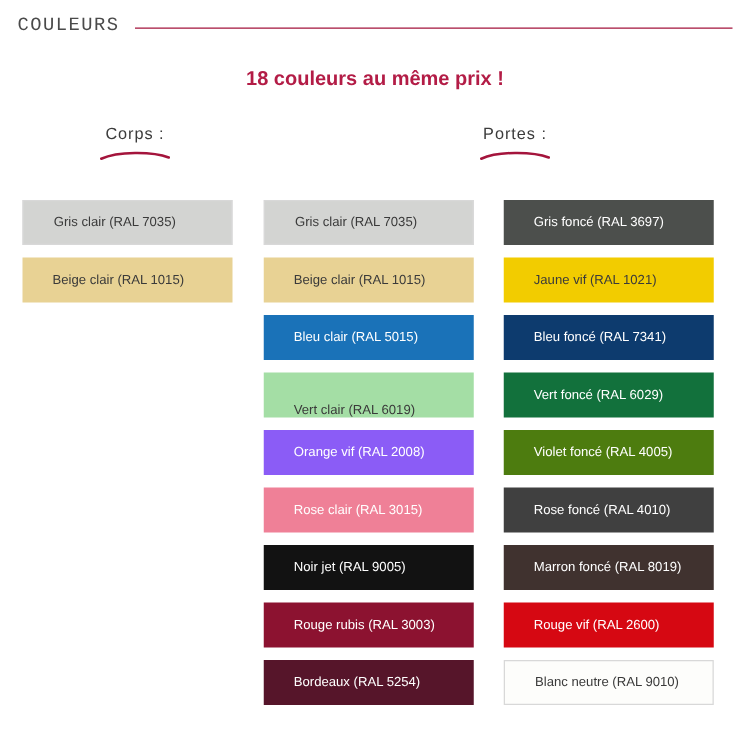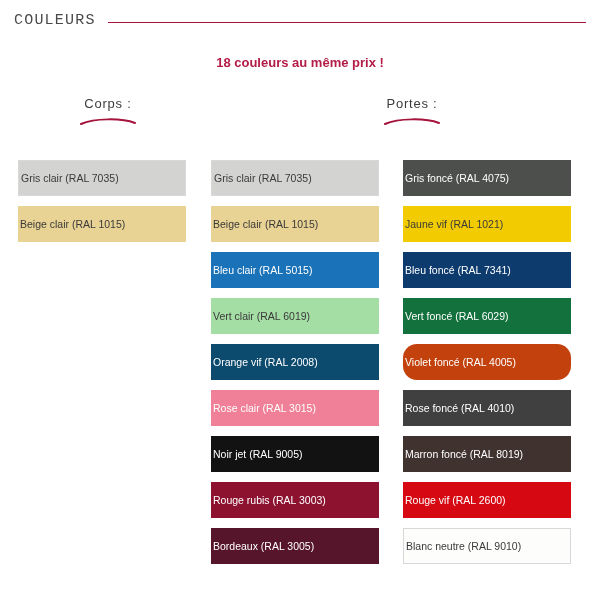--- a/index.html
+++ b/index.html
@@ -39,21 +39,21 @@
     flex: 1 1 auto;
     height: 1px;
     background: #a4143c;
     margin-left: 12px;
     margin-top: 3px;
   }
 
   
   .subtitle {
     text-align: center;
-    font-size: 13px;
+    font-size: 16px;
     color: #b31c46;
     font-weight: bold;
     margin-top: 26px;
   }
 
   
   .col-heads {
     position: relative;
     height: 46px;
     margin-top: 26px;
@@ -88,21 +88,21 @@
     height: 46px;
   }
   .swatch {
     position: absolute;
     height: 36px;
     width: 168px;
     box-sizing: border-box;
     display: flex;
     align-items: center;
     font-size: 10.5px;
-    padding-left: 2px;
+    padding-left: 24px;
     white-space: nowrap;
   }
   .col1 { left: 18px; }
   .col2 { left: 211px; }
   .col3 { left: 403px; }
   .swatch.bordered {
     border: 1px solid #d8d8d8;
   }
 </style>
 </head>
@@ -134,21 +134,21 @@
 
   <div class="grid" id="swatch-grid">
       <div class="row">
         <div class="swatch col1 bordered" style="background: rgb(211, 212, 210); color: rgb(58, 58, 58);">
           <span>Gris clair (RAL 7035)</span>
         </div>
         <div class="swatch col2 bordered" style="background: rgb(211, 212, 210); color: rgb(58, 58, 58);">
           <span>Gris clair (RAL 7035)</span>
         </div>
         <div class="swatch col3" style="background: rgb(76, 79, 76); color: rgb(255, 255, 255);">
-          <span>Gris foncé (RAL 4075)</span>
+          <span>Gris foncé (RAL 3697)</span>
         </div>
       </div>
       <div class="row">
         <div class="swatch col1" style="background: rgb(232, 210, 148); color: rgb(58, 58, 58);">
           <span>Beige clair (RAL 1015)</span>
         </div>
         <div class="swatch col2" style="background: rgb(232, 210, 148); color: rgb(58, 58, 58);">
           <span>Beige clair (RAL 1015)</span>
         </div>
         <div class="swatch col3" style="background: rgb(242, 204, 0); color: rgb(58, 58, 58);">
@@ -157,32 +157,32 @@
       </div>
       <div class="row">
         <div class="swatch col2" style="background: rgb(26, 114, 184); color: rgb(255, 255, 255);">
           <span>Bleu clair (RAL 5015)</span>
         </div>
         <div class="swatch col3" style="background: rgb(13, 59, 110); color: rgb(255, 255, 255);">
           <span>Bleu foncé (RAL 7341)</span>
         </div>
       </div>
       <div class="row">
-        <div class="swatch col2" style="background: rgb(164, 222, 165); color: rgb(58, 58, 58);">
+        <div class="swatch col2" style="background: rgb(164, 222, 165); color: rgb(58, 58, 58); align-items: flex-end;">
           <span>Vert clair (RAL 6019)</span>
         </div>
         <div class="swatch col3" style="background: rgb(18, 113, 60); color: rgb(255, 255, 255);">
           <span>Vert foncé (RAL 6029)</span>
         </div>
       </div>
       <div class="row">
-        <div class="swatch col2" style="background: #0c4a6e; color: rgb(255, 255, 255);">
+        <div class="swatch col2" style="background: #8b5cf6; color: rgb(255, 255, 255);">
           <span>Orange vif (RAL 2008)</span>
         </div>
-        <div class="swatch col3" style="background: #c2410c; color: rgb(255, 255, 255); border-radius: 14px;">
+        <div class="swatch col3" style="background: #4d7c0f; color: rgb(255, 255, 255);">
           <span>Violet foncé (RAL 4005)</span>
         </div>
       </div>
       <div class="row">
         <div class="swatch col2" style="background: rgb(239, 128, 151); color: rgb(255, 255, 255);">
           <span>Rose clair (RAL 3015)</span>
         </div>
         <div class="swatch col3" style="background: #404040; color: rgb(255, 255, 255);">
           <span>Rose foncé (RAL 4010)</span>
         </div>
@@ -198,21 +198,21 @@
       <div class="row">
         <div class="swatch col2" style="background: rgb(140, 18, 48); color: rgb(255, 255, 255);">
           <span>Rouge rubis (RAL 3003)</span>
         </div>
         <div class="swatch col3" style="background: rgb(214, 8, 18); color: rgb(255, 255, 255);">
           <span>Rouge vif (RAL 2600)</span>
         </div>
       </div>
       <div class="row">
         <div class="swatch col2" style="background: rgb(86, 21, 42); color: rgb(255, 255, 255);">
-          <span>Bordeaux (RAL 3005)</span>
+          <span>Bordeaux (RAL 5254)</span>
         </div>
         <div class="swatch col3 bordered" style="background: rgb(253, 253, 251); color: rgb(58, 58, 58);">
           <span>Blanc neutre (RAL 9010)</span>
         </div>
       </div>
     </div>
 
 </div>
 
 </body></html>

